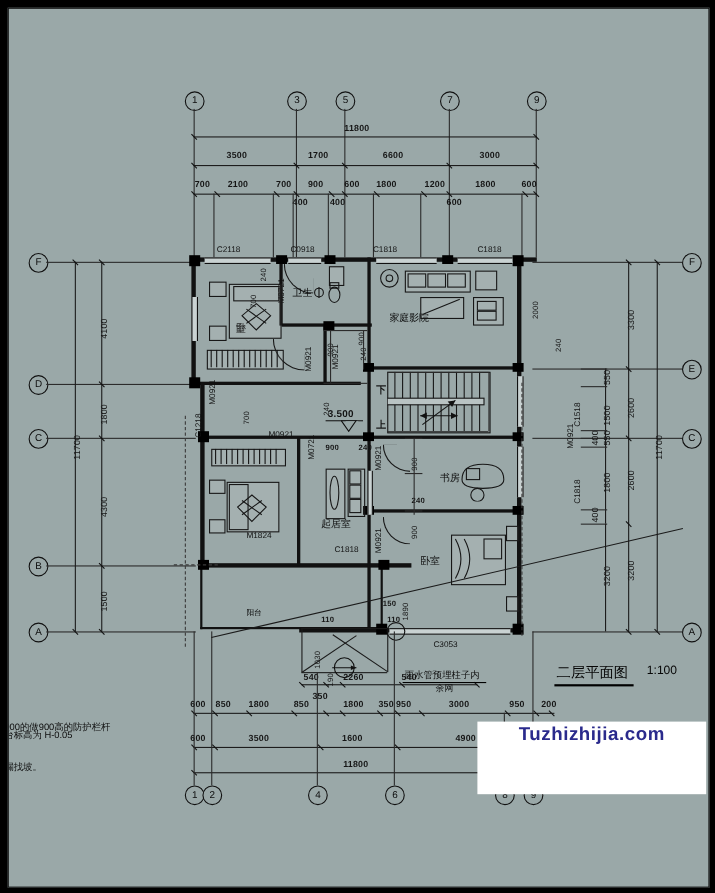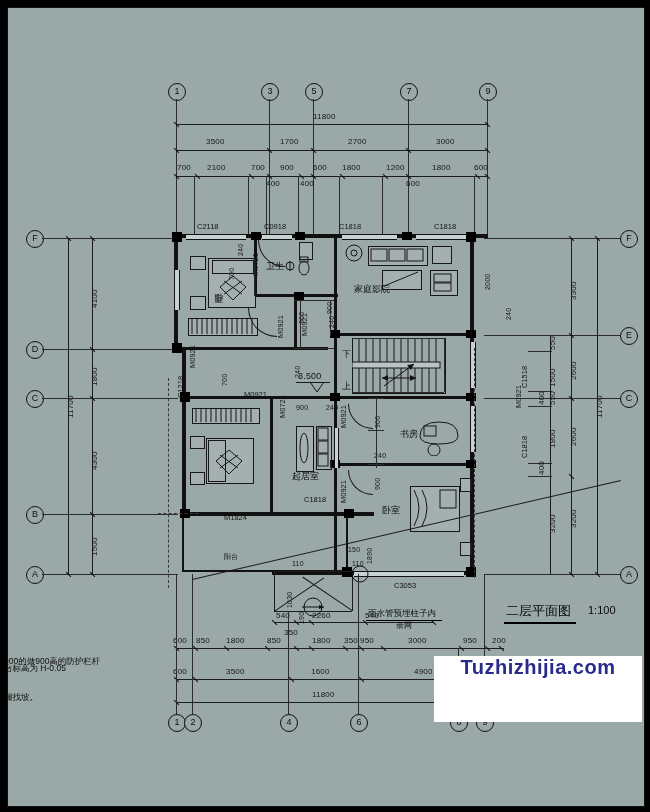--- a/index.html
+++ b/index.html
@@ -12,21 +12,21 @@
   #sheet{
     position:absolute;left:7px;top:7px;width:636px;height:798px;
     background:#9aa8a8;
     border:1px solid #111;
     overflow:hidden;
   }
   .ln{position:absolute;background:#1c1c1c;}
   .h{height:1px;}
   .v{width:1px;}
   .thin{background:#2b2b2b;}
-  .dim{position:absolute;font-size:8px;color:#151515;white-space:nowrap;letter-spacing:.2px;}
+  .dim{position:absolute;font-size:8px;color:#151515;white-space:nowrap;letter-spacing:.2px;font-weight:bold;}
   .dimv{position:absolute;font-size:8px;color:#151515;white-space:nowrap;
         transform-origin:0 0;transform:rotate(-90deg);letter-spacing:.2px;}
   .tick{position:absolute;width:7px;height:1px;background:#111;transform-origin:center;transform:rotate(45deg);}
   .tickv{position:absolute;width:7px;height:1px;background:#111;transform-origin:center;transform:rotate(45deg);}
   .circ{position:absolute;width:16px;height:16px;border:1px solid #111;border-radius:50%;
         background:#9aa8a8;font-size:9px;color:#0d0d0d;text-align:center;line-height:15px;}
   .wall{position:absolute;background:#111;}
   .col{position:absolute;background:#000;}
   .room{position:absolute;font-size:9px;color:#0b0b0b;white-space:nowrap;}
   .lbl{position:absolute;font-size:7.5px;color:#111;white-space:nowrap;}
@@ -34,21 +34,21 @@
         transform-origin:0 0;transform:rotate(-90deg);}
   .winfill{position:absolute;background:#c9d2d2;border-top:1px solid #111;border-bottom:1px solid #111;}
   .winfillv{position:absolute;background:#c9d2d2;border-left:1px solid #111;border-right:1px solid #111;}
   .furn{position:absolute;border:1px solid #171717;background:rgba(255,255,255,.10);}
   .furn2{position:absolute;border:1px solid #171717;}
   .door{position:absolute;border:1px solid #161616;border-radius:0 0 0 100%;border-top:none;border-right:none;}
   .title{position:absolute;font-size:13px;color:#060606;white-space:nowrap;}
   .note{position:absolute;font-size:8.5px;color:#0d0d0d;white-space:nowrap;}
   .wm{position:absolute;background:#fff;text-align:center;}
   .wm .cn{font-size:27px;font-weight:bold;color:#111;letter-spacing:1px;line-height:30px;}
-  .wm .en{font-size:20px;font-weight:bold;color:#2a2a8c;letter-spacing:.5px;line-height:19px;
+  .wm .en{font-size:17px;font-weight:bold;color:#2a2a8c;letter-spacing:.5px;line-height:19px;
           font-family:"Liberation Sans",sans-serif;}
   .diag{position:absolute;height:1px;background:#1a1a1a;transform-origin:0 0;}
   .dash{position:absolute;height:0;border-top:1px dashed #3a3a3a;}
   .dashv{position:absolute;width:0;border-left:1px dashed #3a3a3a;}
   .tri{position:absolute;width:0;height:0;border-left:5px solid transparent;
        border-right:5px solid transparent;border-top:7px solid #141414;}
   .ul{position:absolute;height:1px;background:#000;}
 </style>
 </head>
 <body>
@@ -68,21 +68,21 @@
   <div class="ln v thin" style="left:479px;top:91px;height:135px;"></div>
 
   <div class="dim" style="left:305px;top:104px;">11800</div>
   <div class="ln h" style="left:168px;top:116px;width:312px;"></div>
   <div class="tick" style="left:165px;top:116px;"></div>
   <div class="tick" style="left:476px;top:116px;"></div>
 
   <div class="ln h" style="left:168px;top:142px;width:312px;"></div>
   <div class="dim" style="left:198px;top:129px;">3500</div>
   <div class="dim" style="left:272px;top:129px;">1700</div>
-  <div class="dim" style="left:340px;top:129px;">2700</div>
+  <div class="dim" style="left:340px;top:129px;">6600</div>
   <div class="dim" style="left:428px;top:129px;">3000</div>
   <div class="tick" style="left:165px;top:142px;"></div>
   <div class="tick" style="left:258px;top:142px;"></div>
   <div class="tick" style="left:302px;top:142px;"></div>
   <div class="tick" style="left:397px;top:142px;"></div>
   <div class="tick" style="left:476px;top:142px;"></div>
 
   <div class="ln h" style="left:168px;top:168px;width:312px;"></div>
   <div class="dim" style="left:169px;top:155px;">700</div>
   <div class="dim" style="left:199px;top:155px;">2100</div>
@@ -260,21 +260,21 @@
 
   <div class="door" style="left:240px;top:300px;width:28px;height:28px;"></div>
   <div class="lblv" style="left:270px;top:410px;">M0721</div>
 
   <div class="lblv" style="left:268px;top:330px;">M0921</div>
   <div class="lblv" style="left:292px;top:328px;">M0921</div>
   <div class="lbl" style="left:236px;top:382px;">M0921</div>
   <div class="lblv" style="left:331px;top:420px;">M0921</div>
   <div class="lblv" style="left:331px;top:495px;">M0921</div>
   <div class="lblv" style="left:506px;top:400px;">M0921</div>
-  <div class="lbl" style="left:216px;top:505px;">M1824</div>
+  <div class="lbl" style="left:216px;top:474px;">M1824</div>
   <div class="lblv" style="left:180px;top:360px;">M0921</div>
 
   <div class="door" style="left:340px;top:462px;width:24px;height:24px;"></div>
   <div class="door" style="left:340px;top:396px;width:24px;height:24px;"></div>
 
   <div class="room" style="left:204px;top:278px;writing-mode:vertical-rl;">卧室</div>
   <div class="room" style="left:258px;top:252px;">卫生</div>
   <div class="room" style="left:346px;top:275px;">家庭影院</div>
   <div class="room" style="left:284px;top:462px;">起居室</div>
   <div class="room" style="left:392px;top:420px;">书房</div>

